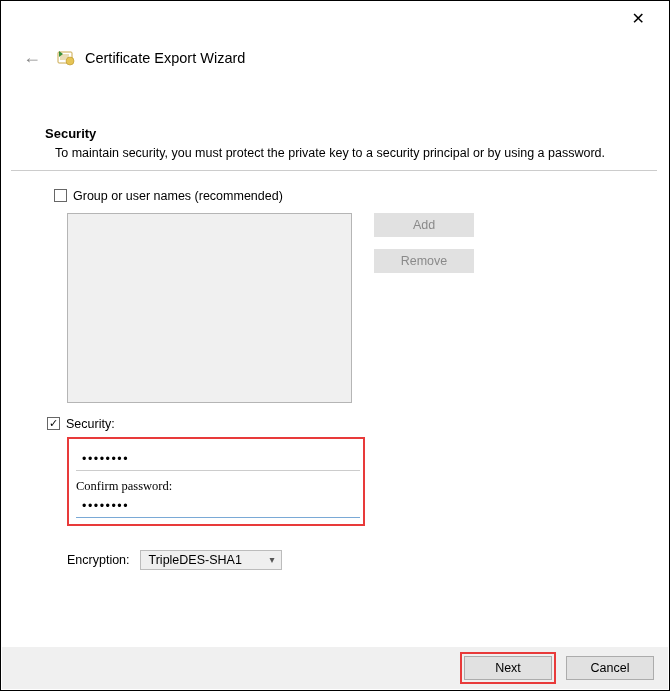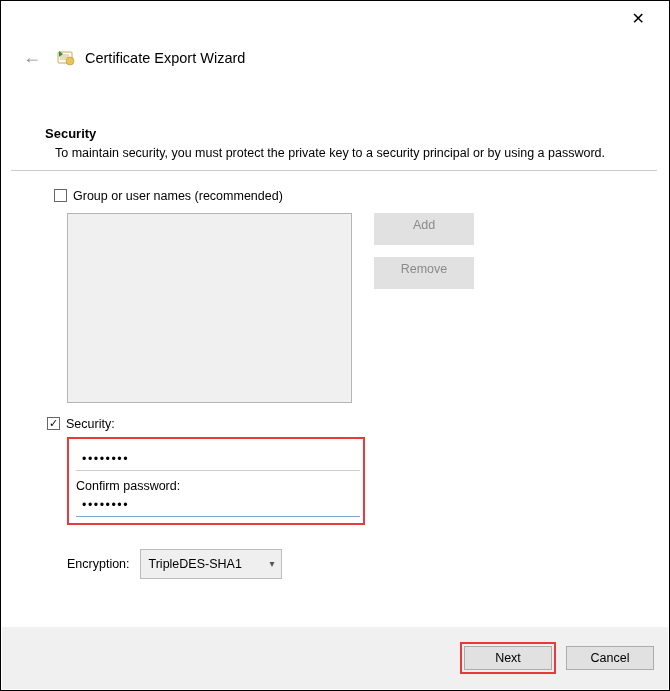--- a/index.html
+++ b/index.html
@@ -86,21 +86,21 @@
       display: flex; gap: 22px; align-items: flex-start;
       margin-left: 22px;
     }
     .listbox {
       width: 285px; height: 190px;
       border: 1px solid #b5b5b5;
       background: #f0f0f0;
     }
     .sidebtns { display: flex; flex-direction: column; gap: 12px; }
     .flatbtn {
-      width: 100px; height: 32px;
+      width: 100px; height: 24px;
       background: #e1e1e1;
       border: none;
       color: #8a8a8a;
       font-size: 12.5px;
       text-align: center;
       line-height: 24px;
     }
     .pwd-row {
       display: flex; align-items: center; gap: 6px;
       margin-top: 14px; margin-left: 2px;
@@ -123,40 +123,41 @@
       letter-spacing: 1.5px;
       outline: none;
     }
     .pwd-input.confirm {
       border-bottom: 1px solid #7aa9d6;
       margin-bottom: 0;
     }
     .confirm-label {
       margin: 0 7px 0 7px;
       font-size: 12.5px;
+      font-family: Liberation Serif, serif;
     }
     .enc-row {
       display: flex; align-items: center; gap: 10px;
       margin-top: 24px; margin-left: 22px;
     }
     .combo {
-      width: 142px; height: 30px;
+      width: 142px; height: 20px;
       border: 1px solid #bcbcbc;
       background: #efefef;
       display: flex; align-items: center; justify-content: space-between;
       padding: 0 6px 0 8px;
       font-size: 12.5px;
     }
     .chev {
       font-size: 10px; color: #555;
     }
     .footer {
       position: absolute;
       left: 1px; right: 1px; bottom: 1px;
-      height: 62px;
+      height: 42px;
       background: #f0f0f0;
       display: flex;
       justify-content: flex-end;
       align-items: center;
       gap: 10px;
       padding-right: 14px;
     }
     .btn {
       width: 88px; height: 24px;
       background: #e1e1e1;

